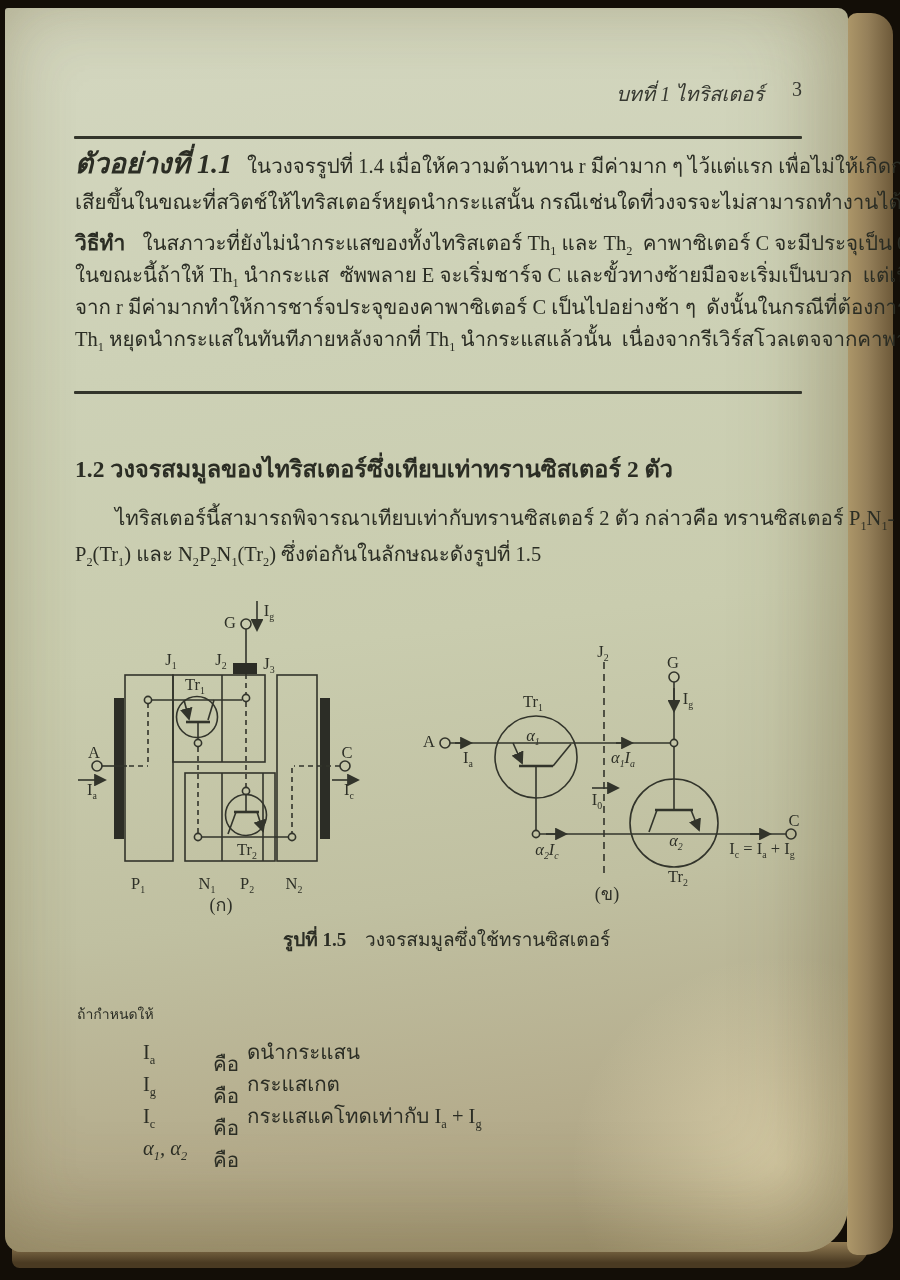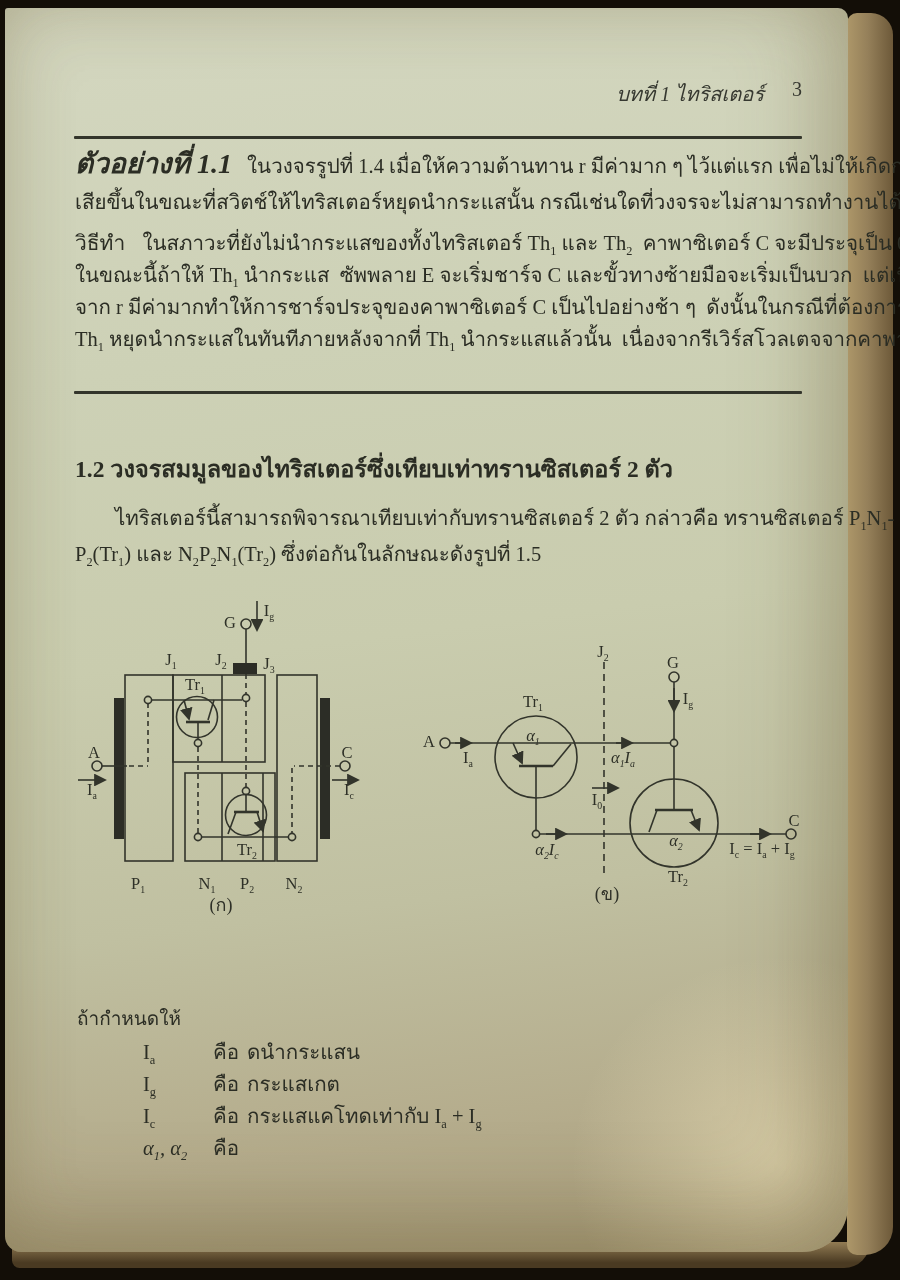--- a/index.html
+++ b/index.html
@@ -25,34 +25,34 @@
 
   .header{left:420px;top:78px;width:382px;display:flex;justify-content:flex-end;gap:28px;
           font-size:20px;color:#363830;}
   .header .chapter{font-style:italic;}
   .rule{height:2.6px;background:#33352b;border-radius:1px;}
   .rule-top{left:74px;top:136px;width:728px;}
   .rule-mid{left:74px;top:391px;width:728px;}
 
   .bodyline{left:75px;width:740px;font-size:20.5px;line-height:32px;white-space:nowrap;}
   .lead-bi{font-weight:bold;font-style:italic;font-size:28px;margin-right:10px;}
-  .lead-b{font-weight:normal;font-size:21px;margin-right:12px;}
+  .lead-b{font-weight:bold;font-size:21px;margin-right:12px;}
   .heading{left:75px;top:450px;font-size:23.5px;font-weight:bold;white-space:nowrap;}
 
   sub{font-size:.6em;line-height:0;}
   svg.fig{position:absolute;left:0;top:0;pointer-events:none;}
   .flabel{position:absolute;transform:translate(-50%,-50%);font-size:16.5px;white-space:nowrap;color:#2e3027;}
   .flabel.it{font-style:italic;}
   .caption{left:283px;top:924px;font-size:19px;white-space:nowrap;}
   .caption .cap-label{font-weight:bold;margin-right:14px;}
 
-  .def-intro{left:77px;top:1003px;font-size:19px;}
+  .def-intro{left:77px;top:1003px;font-size:14px;}
   .def-row{left:143px;display:flex;font-size:20.5px;line-height:30px;}
   .def-row .sym{width:70px;}
-  .def-row .kue{width:34px;}
+  .def-row .kue{width:34px;margin-top:12px;}
   .def-row .sym.it{font-style:italic;}
 </style>
 </head>
 <body>
 
 <div id="screen">
   <div class="bottom-strip"></div>
   <div class="edge-strip"></div>
   <div class="page"></div>
 
@@ -220,20 +220,24 @@
     <span class="flabel" style="left:468px;top:758px">I<sub>a</sub></span>
     <span class="flabel it" style="left:623px;top:758px">α<sub>1</sub>I<sub>a</sub></span>
     <span class="flabel" style="left:597px;top:800px">I<sub>0</sub></span>
     <span class="flabel it" style="left:547px;top:850px">α<sub>2</sub>I<sub>c</sub></span>
     <span class="flabel it" style="left:676px;top:841px">α<sub>2</sub></span>
     <span class="flabel" style="left:678px;top:877px">Tr<sub>2</sub></span>
     <span class="flabel" style="left:794px;top:821px">C</span>
     <span class="flabel" style="left:762px;top:849px">I<sub>c</sub> = I<sub>a</sub> + I<sub>g</sub></span>
     <span class="flabel" style="left:607px;top:893px;font-size:18px">(ข)</span>
 
+    <div class="caption">
+      <span class="cap-label">รูปที่ 1.5</span>
+      <span>วงจรสมมูลซึ่งใช้ทรานซิสเตอร์</span>
+    </div>
 
     <div class="def-intro">ถ้ากำหนดให้</div>
     <div class="def-row" style="top:1037px">
       <span class="sym">I<sub>a</sub></span>
       <span class="kue">คือ</span>
       <span class="desc">ดนำกระแสน</span>
     </div>
     <div class="def-row" style="top:1069px">
       <span class="sym">I<sub>g</sub></span>
       <span class="kue">คือ</span>

